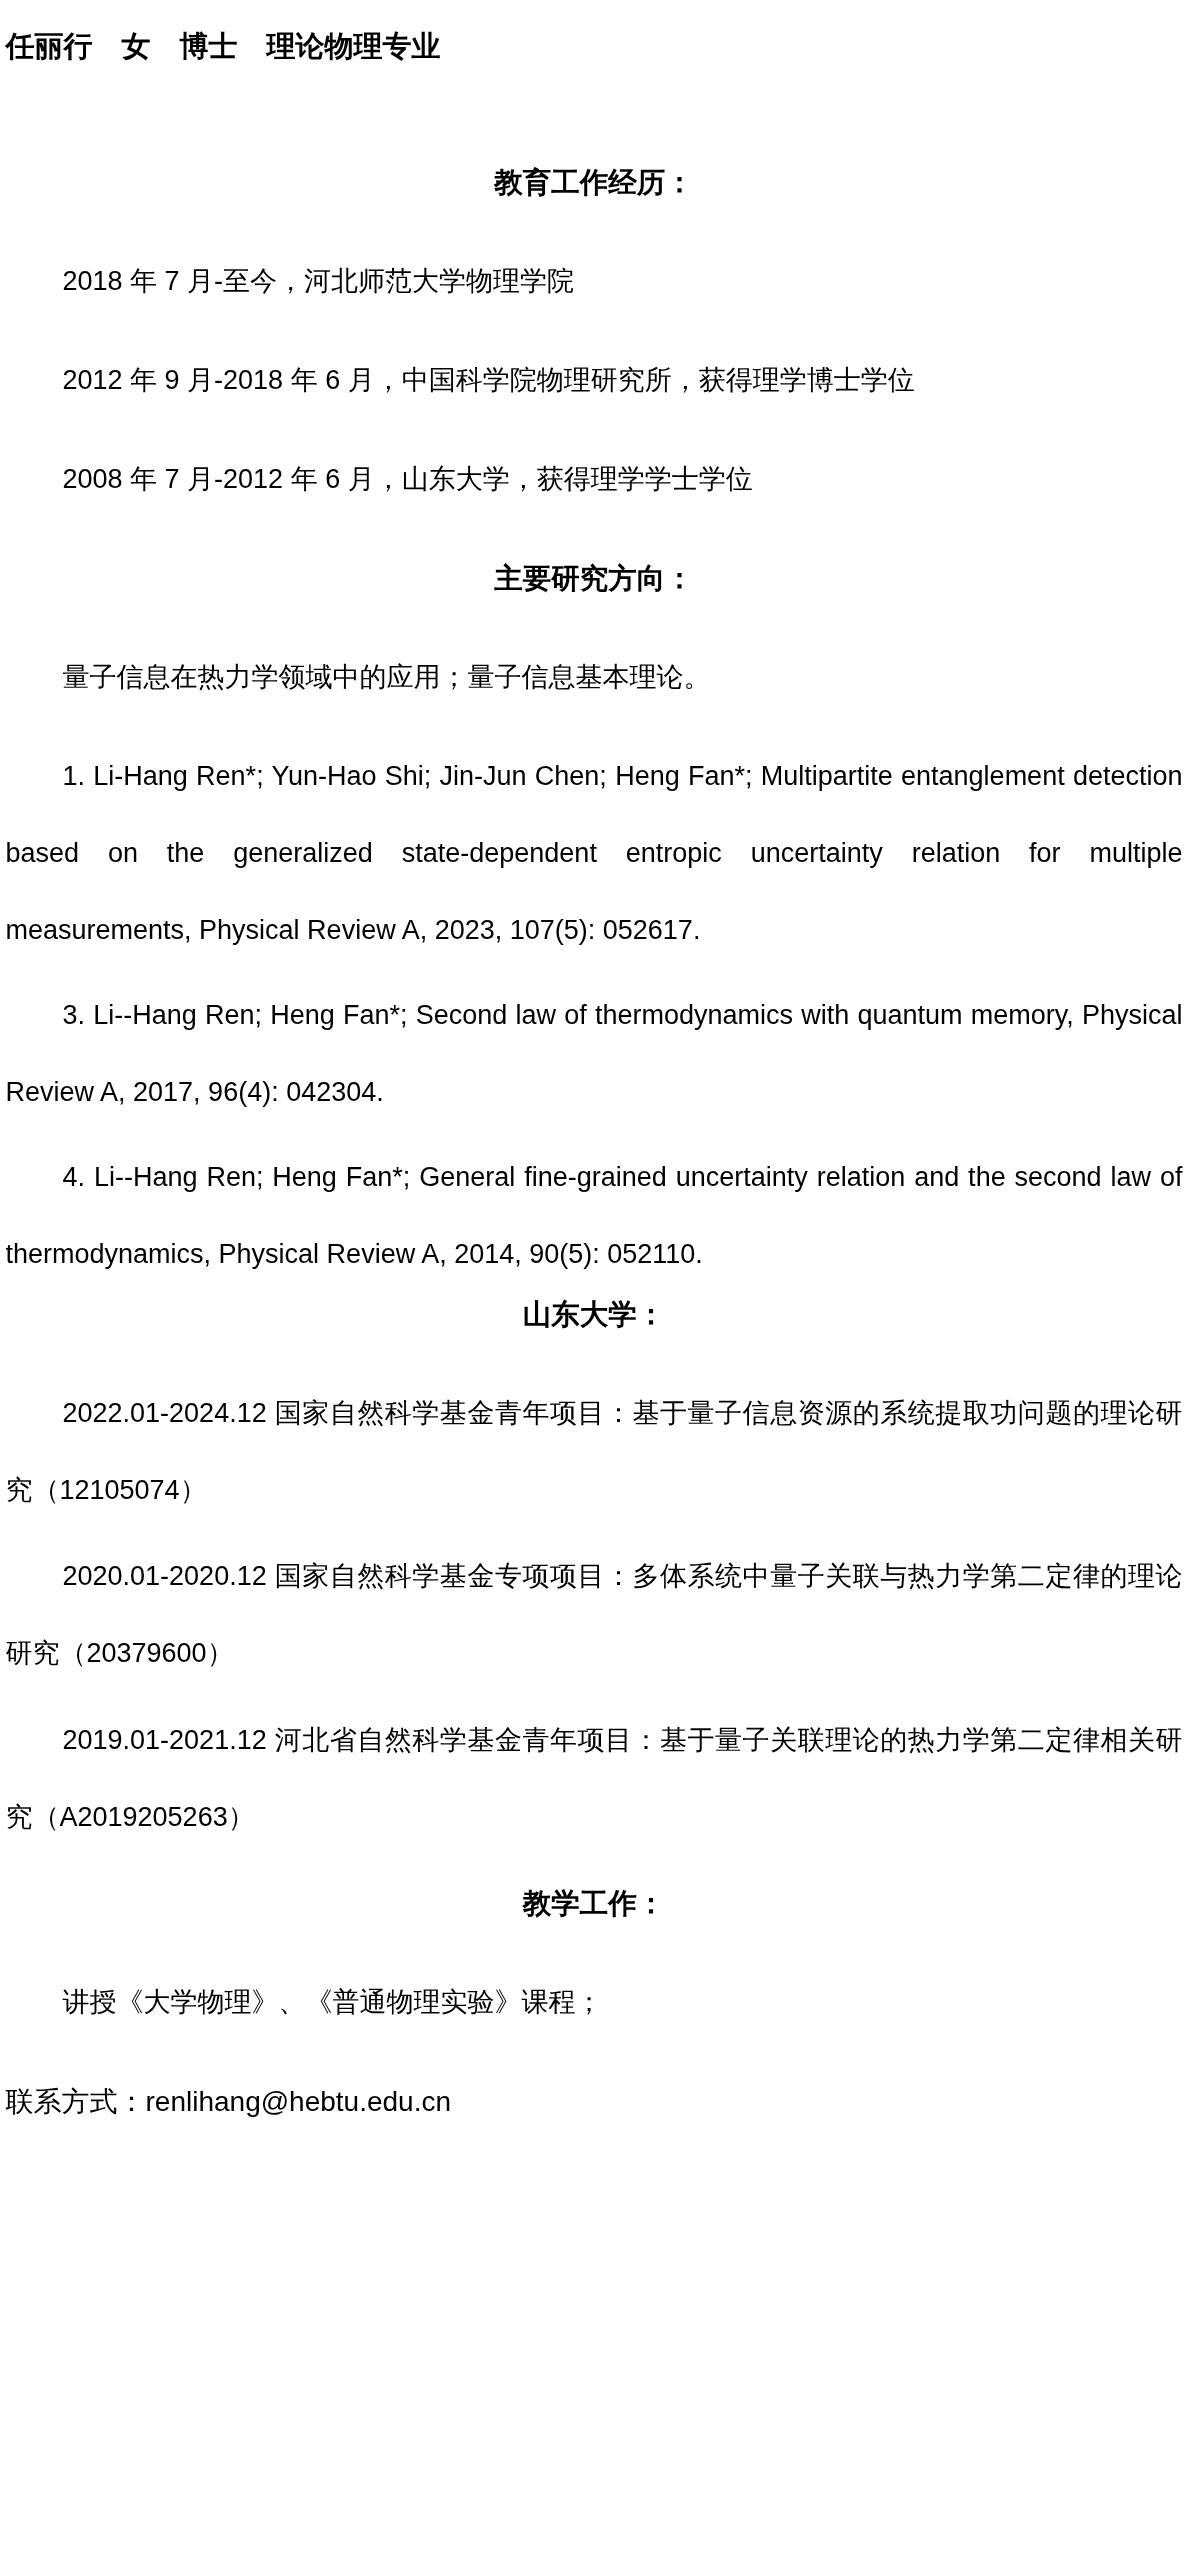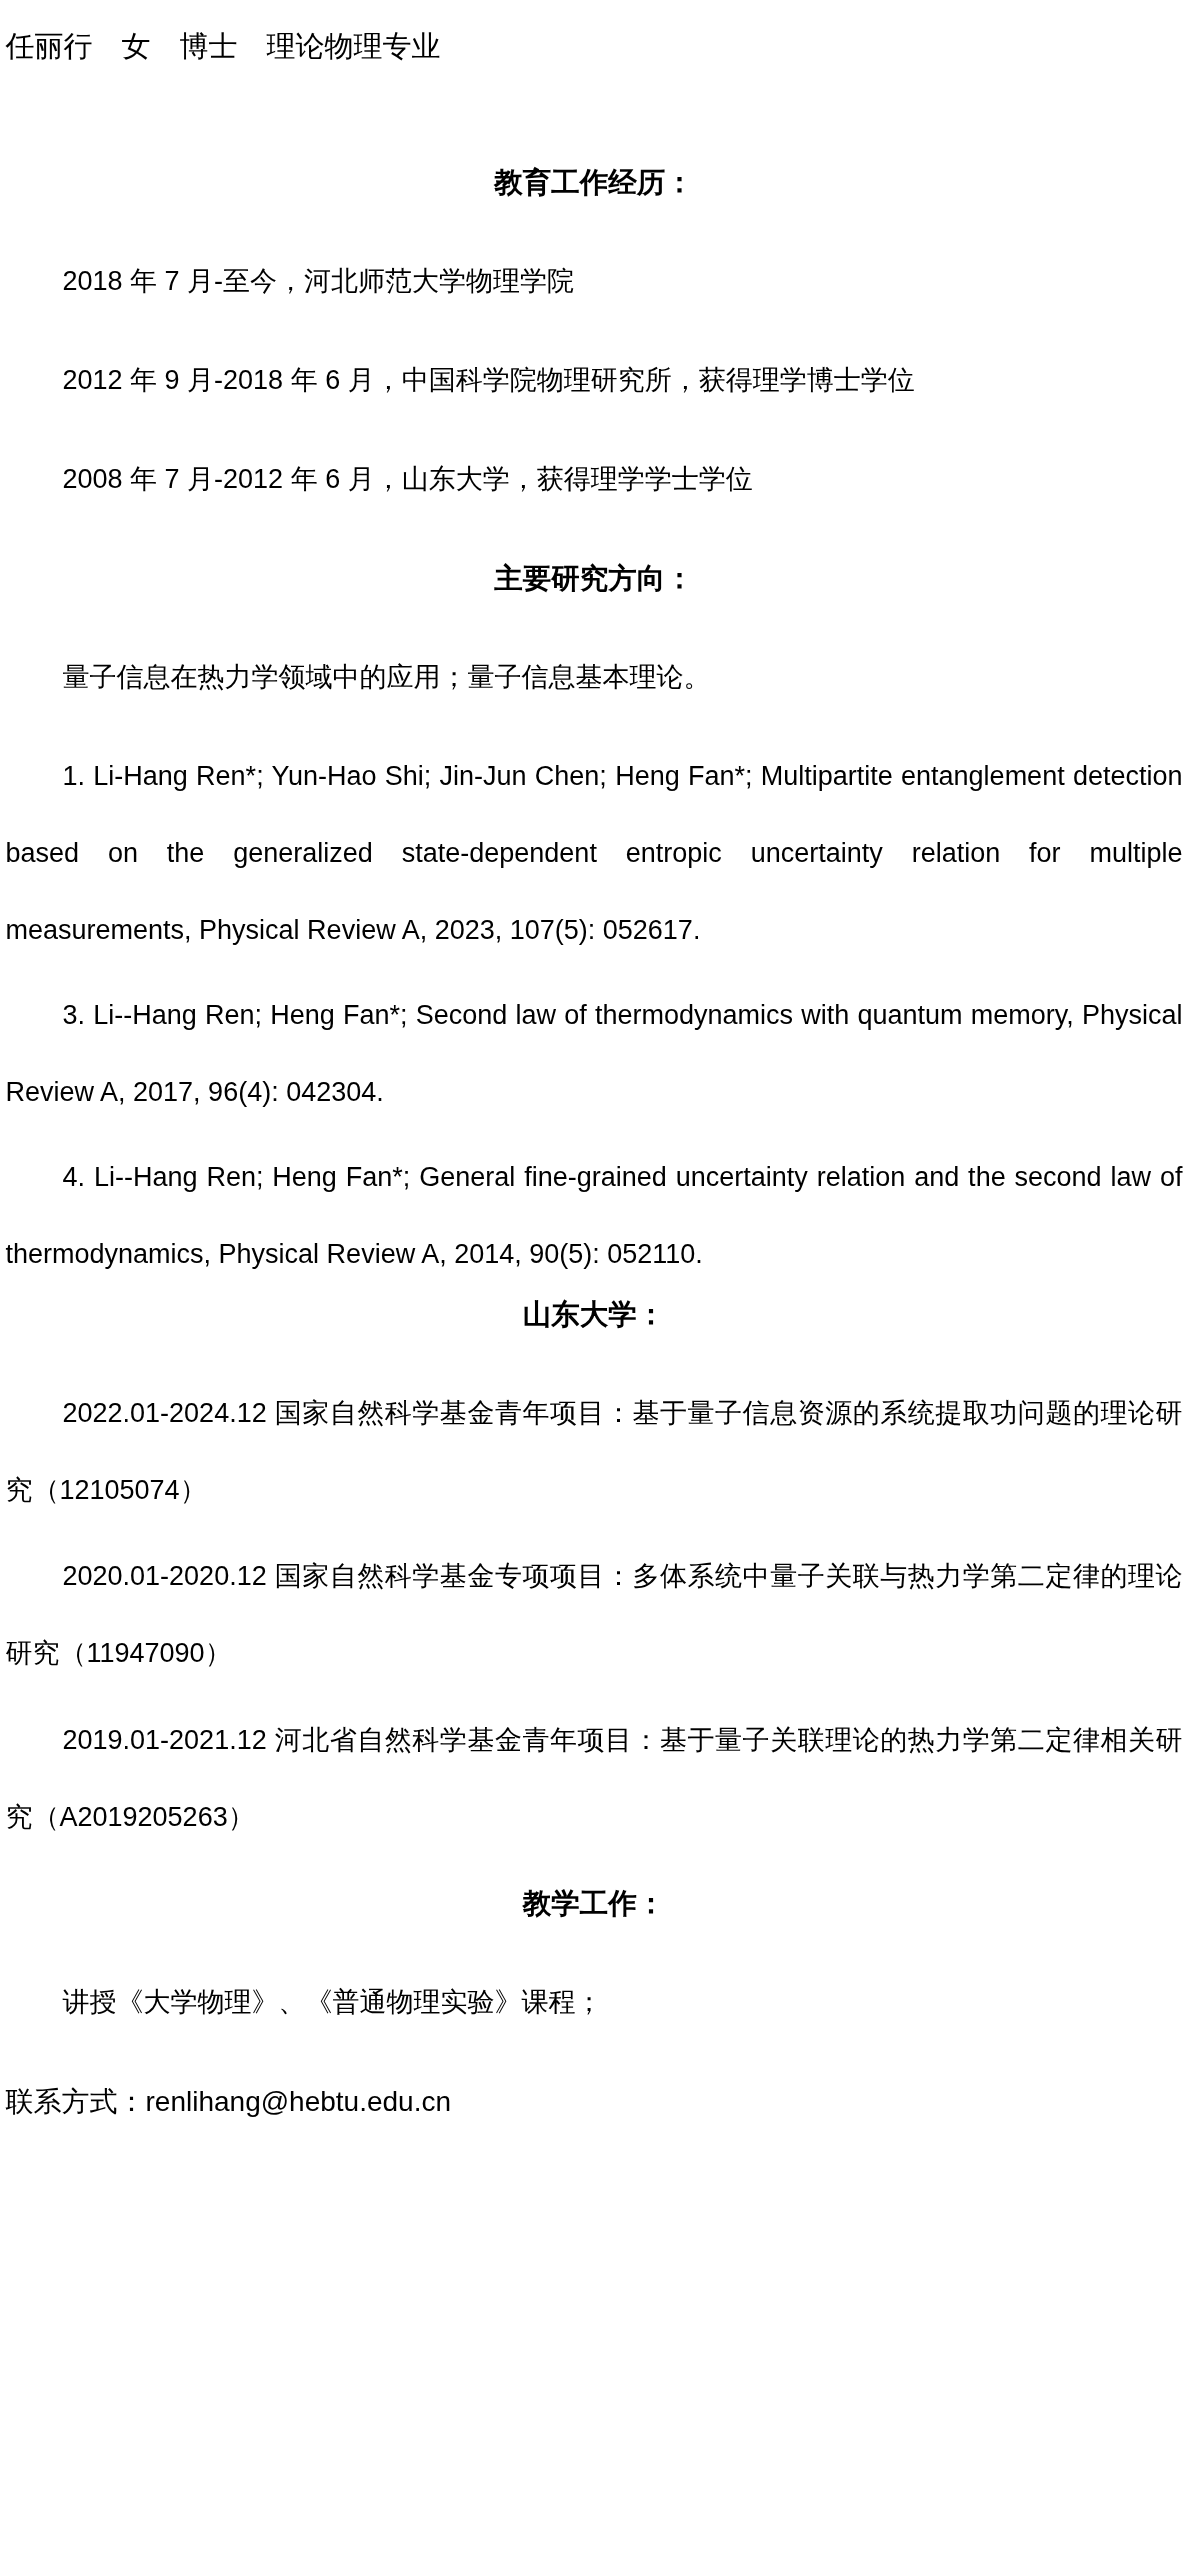--- a/index.html
+++ b/index.html
@@ -21,21 +21,21 @@
     overflow: hidden;
   }
   .doc p {
     margin: 0;
     font-size: 27px;
     line-height: 77px;
     font-weight: 300;
   }
   .doc p.title {
     font-size: 29px;
-    font-weight: 400;
+    font-weight: 700;
     margin-bottom: 59px;
   }
   .doc p.heading {
     font-size: 28.5px;
     font-weight: 700;
     margin-bottom: 22px;
     text-align: center;
   }
   .para {
     text-indent: 57px;
@@ -80,21 +80,21 @@
 
 
   <p class="para pub">3. Li--Hang Ren; Heng Fan*; Second law of thermodynamics with quantum memory, Physical Review A, 2017, 96(4): 042304.</p>
 
   <p class="para pub pub-last">4. Li--Hang Ren; Heng Fan*; General fine-grained uncertainty relation and the second law of thermodynamics, Physical Review A, 2014, 90(5): 052110.</p>
 
   <p class="heading">山东大学：</p>
 
   <p class="para proj">2022.01-2024.12 国家自然科学基金青年项目：基于量子信息资源的系统提取功问题的理论研究（12105074）</p>
 
-  <p class="para proj">2020.01-2020.12 国家自然科学基金专项项目：多体系统中量子关联与热力学第二定律的理论研究（11947090）</p>
+  <p class="para proj">2020.01-2020.12 国家自然科学基金专项项目：多体系统中量子关联与热力学第二定律的理论研究（20379600）</p>
 
   <p class="para proj">2019.01-2021.12 河北省自然科学基金青年项目：基于量子关联理论的热力学第二定律相关研究（A2019205263）</p>
 
   <p class="heading">教学工作：</p>
 
   <p class="para">讲授《大学物理》、《普通物理实验》课程；</p>
 
   <p class="contact">联系方式：renlihang@hebtu.edu.cn</p>
 
 </div>

